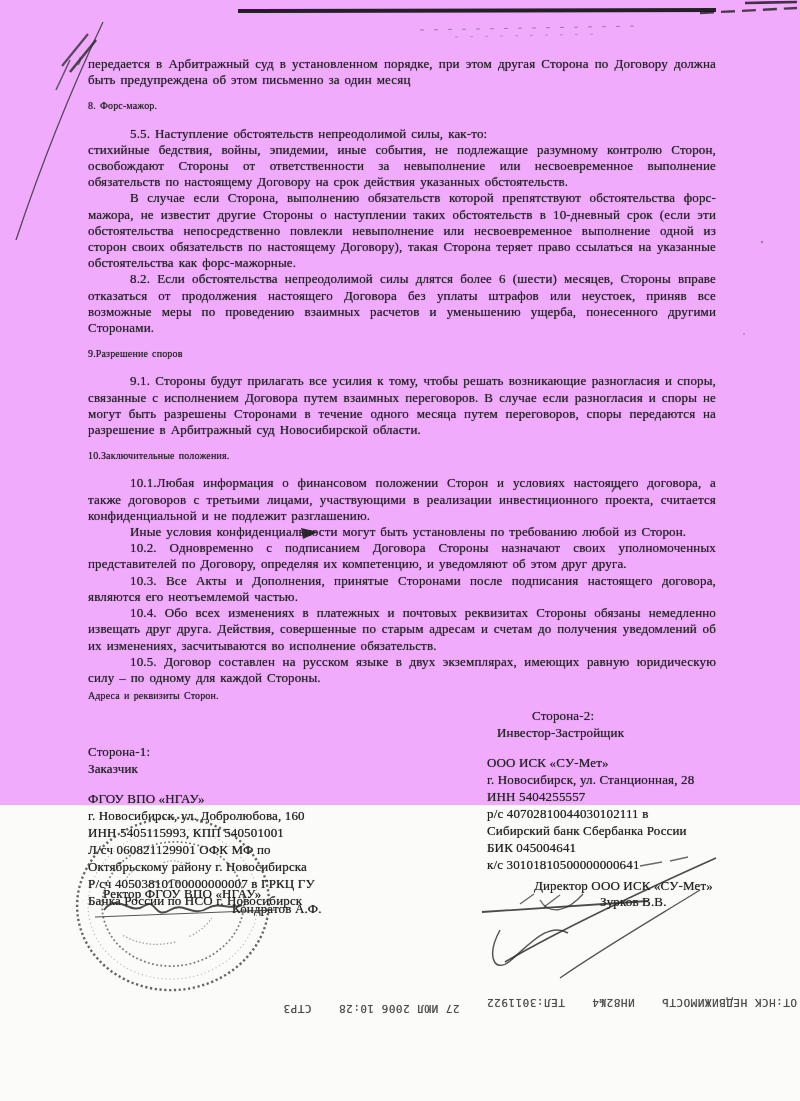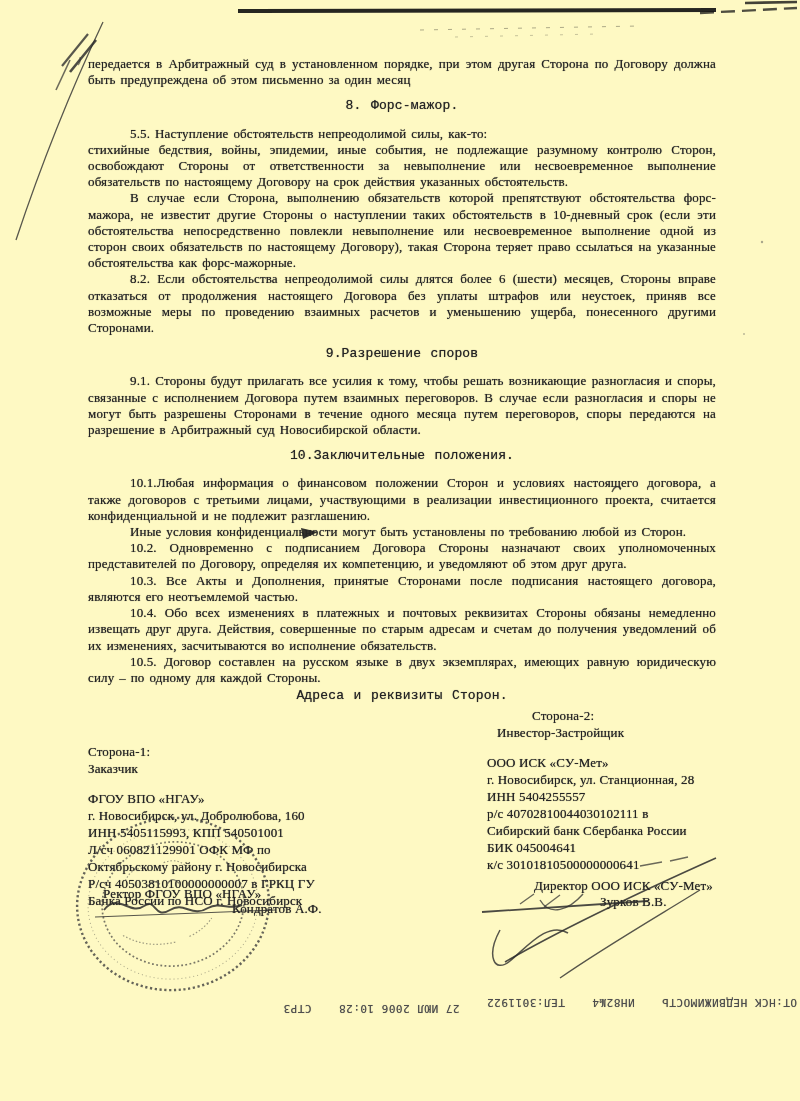--- a/index.html
+++ b/index.html
@@ -1,31 +1,31 @@
 <!DOCTYPE html>
 <html lang="ru"><head>
 <meta charset="utf-8">
 <style>
   html,body{margin:0;padding:0;}
   body{
     width:800px;height:1101px;overflow:hidden;
     background:#fbfbf9;
     font-family:"Liberation Serif","DejaVu Serif",serif;
   }
-  .page{position:relative;width:800px;height:1101px;background:#fef9c3;}
+  .page{position:relative;width:800px;height:805px;background:#f0abfc;}
   
   .flow{
     position:absolute;left:88px;top:56px;width:628px;
     font-size:13px;line-height:16.2px;color:#242424;
     text-align:justify;letter-spacing:.15px;word-spacing:1.5px;
     text-shadow:0 0 .8px rgba(35,35,35,.75);
   }
   .flow p{margin:0;}
   .flow p.ind{text-indent:42px;}
-  .flow .h{font-size:13px;font-weight:400;text-align:center;margin:10px 0 11px;font-family:Liberation Mono, monospace;}
+  .flow .h{font-size:10px;font-weight:400;text-align:left;margin:10px 0 11px;}
   .flow .h-addr{margin:2px 0 0;}
   
   .col{
     position:absolute;width:330px;
     font-size:13px;line-height:17px;color:#242424;
     letter-spacing:.15px;text-shadow:0 0 .8px rgba(35,35,35,.75);
   }
   .col-left{left:88px;top:716px;margin-top:27px;}
   .col-right{left:487px;top:707px;}
   .col .org{margin-top:13px;}

